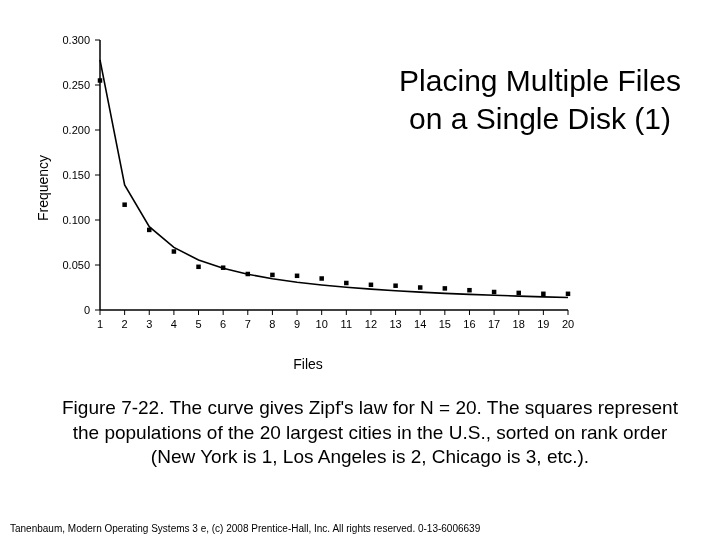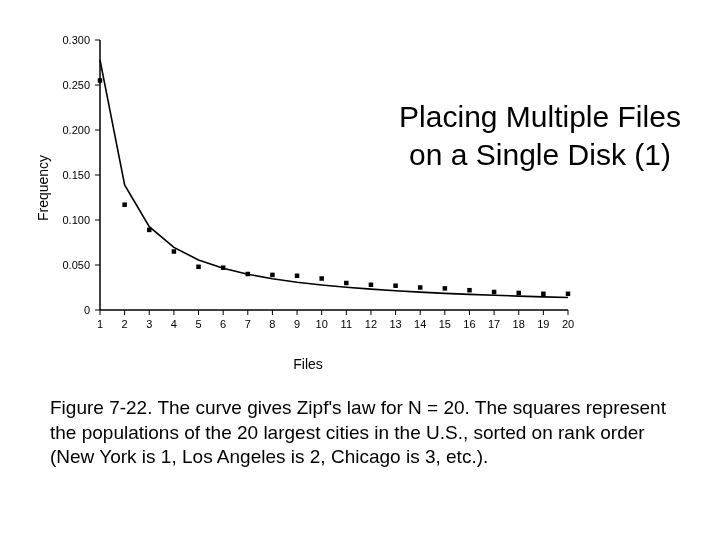--- a/index.html
+++ b/index.html
@@ -19,21 +19,20 @@
   }
   .title-box {
     position: absolute;
     top: 62px;
     left: 380px;
     width: 320px;
     text-align: center;
     font-size: 30px;
     line-height: 1.25;
     font-weight: 400;
-    margin-top: 36px;
   }
   .chart-wrap {
     position: absolute;
     left: 28px;
     top: 30px;
     width: 560px;
     height: 330px;
   }
   .y-axis-label {
     position: absolute;
@@ -59,20 +58,21 @@
   .tick-text {
     font-size: 11px;
     fill: #000;
     font-family: Arial, sans-serif;
   }
   .caption {
     position: absolute;
     top: 396px;
     left: 50px;
     right: 30px;
+    text-align: center;
     font-size: 19px;
     line-height: 1.3;
   }
   .footer {
     position: absolute;
     bottom: 6px;
     left: 10px;
     right: 10px;
     font-size: 10px;
     color: #000;
@@ -166,14 +166,15 @@
           <rect x="537.75" y="261.55" width="4.5" height="4.5" fill="#000"></rect>
         </g>
     </svg>
     <div class="x-axis-label">Files</div>
   </div>
 
   <div class="title-box">Placing Multiple Files on a Single Disk (1)</div>
 
   <div class="caption">Figure 7-22. The curve gives Zipf's law for N = 20. The squares represent the populations of the 20 largest cities in the U.S., sorted on rank order (New York is 1, Los Angeles is 2, Chicago is 3, etc.).</div>
 
+  <div class="footer">Tanenbaum, Modern Operating Systems 3 e, (c) 2008 Prentice-Hall, Inc. All rights reserved. 0-13-6006639</div>
 
 </div>
 
 </body></html>

